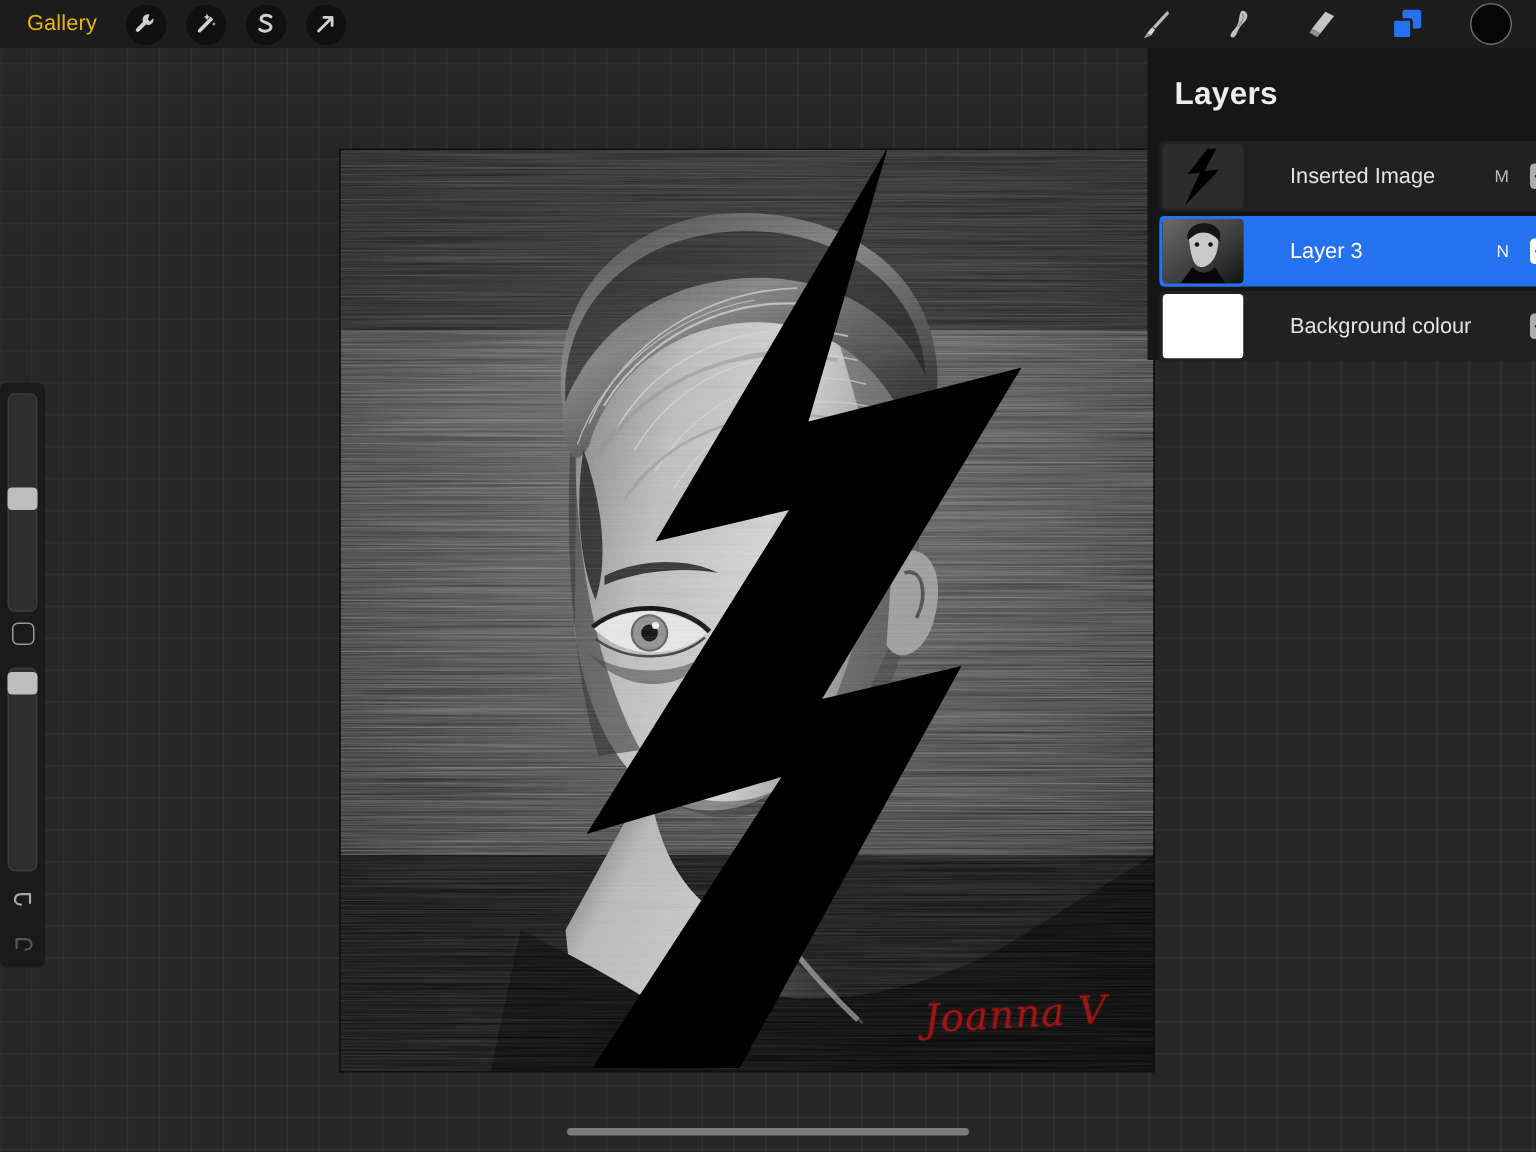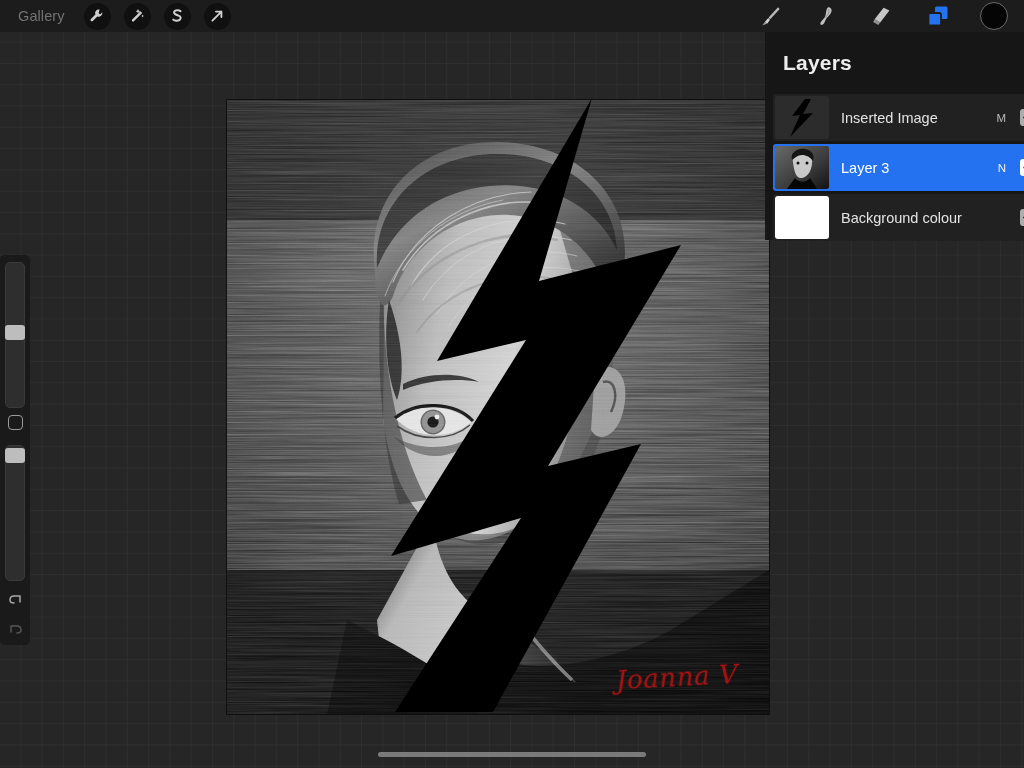--- a/index.html
+++ b/index.html
@@ -22,21 +22,21 @@
   }
 
   
   #topbar {
     position:absolute; left:0; top:0; width:1024px; height:32px;
     background:#1c1c1c;
     display:flex; align-items:center;
     z-index:40;
   }
   #gallery-btn {
-    color:#737373; font-size:14.5px; letter-spacing:.1px;
+    color:#eab308; font-size:14.5px; letter-spacing:.1px;
     margin-left:12px; padding:3px 6px; cursor:pointer;
     white-space:nowrap;
   }
   .tool-left { margin-left:13px; }
   .circ-btn {
     width:27px; height:27px; border-radius:50%;
     background:#101010;
     display:flex; align-items:center; justify-content:center;
     cursor:pointer; flex:0 0 auto;
   }
@@ -120,21 +120,21 @@
     cursor:pointer;
   }
   .layer-row.selected { background:#2472f0;justify-content:flex-end; }
   .layer-thumb {
     width:54px; height:43px; margin-left:2px;
     border-radius:3px; overflow:hidden; flex:0 0 auto;
     position:relative; background:#2a2a2a;
   }
   .layer-row.selected .layer-thumb { box-shadow:0 0 0 2px #2472f0; }
   .layer-name {
-    color:#e3e3e3; font-size:14.5px; margin-left:12px;
+    color:#e3e3e3; font-size:14.5px; margin-left:31px;
     flex:1 1 auto; white-space:nowrap; overflow:hidden;
   }
   .layer-row.selected .layer-name { color:#fff; }
   .layer-blend {
     color:#b9b9b9; font-size:11.5px; margin-right:14px; flex:0 0 auto;
   }
   .layer-row.selected .layer-blend { color:#eaf1ff; }
   .layer-check {
     width:17px; height:17px; margin-right:19px; flex:0 0 auto;
     background:#adadad; border-radius:3px;

